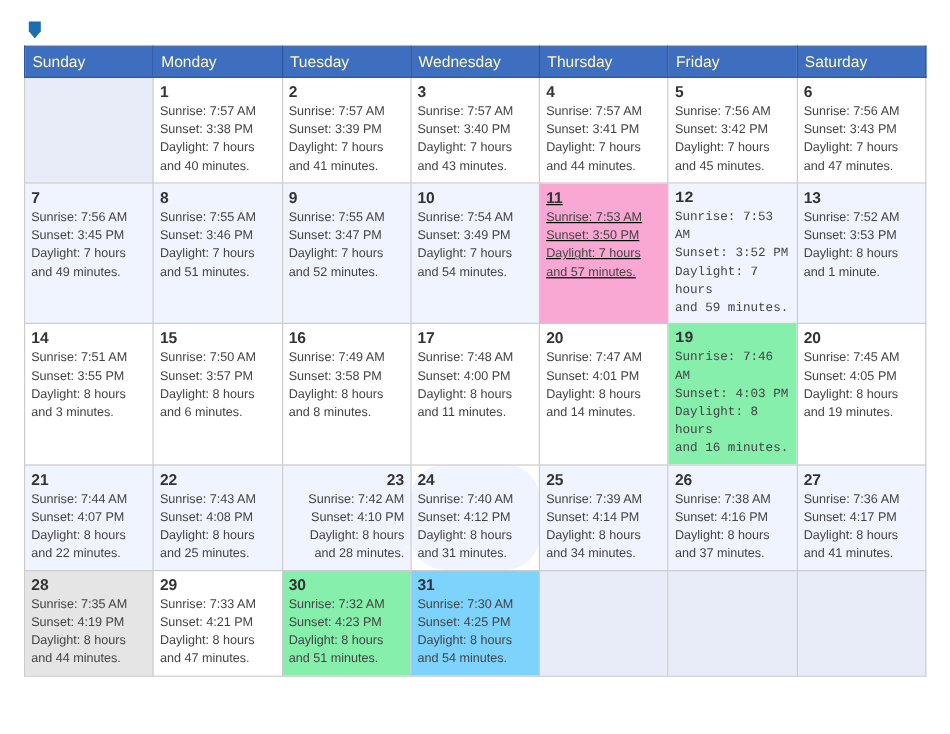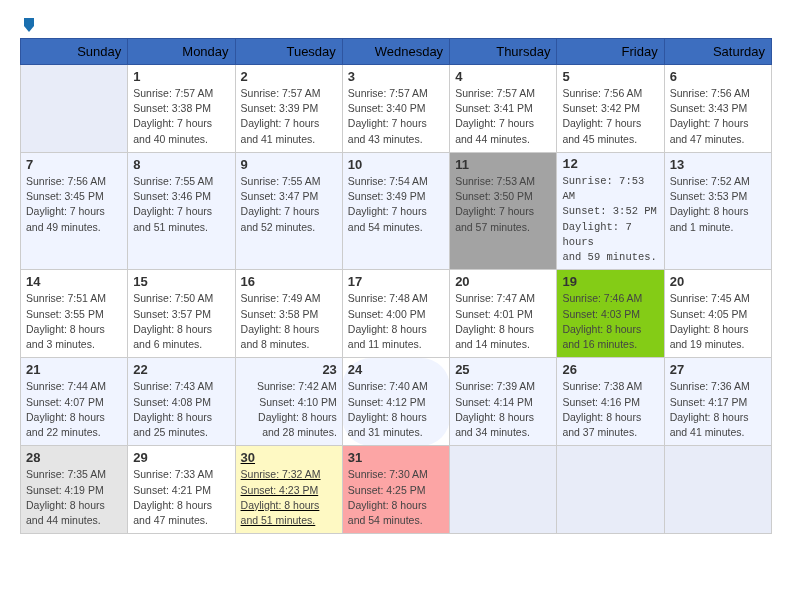--- a/index.html
+++ b/index.html
@@ -49,23 +49,23 @@
       font-size: 15px;
       color: #333;
     }
     .calendar {
       width: 100%;
       border-collapse: collapse;
       font-size: 11px;
     }
     .calendar th {
       background: #3d6ebf;
-      color: #000000;
+      color: #fef9c3;
       padding: 5px 6px;
-      text-align: right;
+      text-align: left;
       font-weight: normal;
       font-size: 13px;
       border: 1px solid #2e55a0;
     }
     .calendar td {
       border: 1px solid #ccc;
       vertical-align: top;
       padding: 4px 5px;
       width: 14.28%;
       height: 88px;
@@ -194,21 +194,21 @@
 Daylight: 7 hours
 and 52 minutes.</div>
         </td>
         <td style="background: rgb(240, 244, 255);">
           <span class="day-num">10</span>
           <div class="day-info" style="white-space: pre-line;">Sunrise: 7:54 AM
 Sunset: 3:49 PM
 Daylight: 7 hours
 and 54 minutes.</div>
         </td>
-        <td style="background: #a3a3a3;">
+        <td style="background: #f9a8d4; text-decoration: underline;">
           <span class="day-num">11</span>
           <div class="day-info" style="white-space: pre-line;">Sunrise: 7:53 AM
 Sunset: 3:50 PM
 Daylight: 7 hours
 and 57 minutes.</div>
         </td>
         <td style="background: rgb(240, 244, 255); font-family: Liberation Mono, monospace;">
           <span class="day-num">12</span>
           <div class="day-info" style="white-space: pre-line;">Sunrise: 7:53 AM
 Sunset: 3:52 PM
@@ -252,21 +252,21 @@
 Daylight: 8 hours
 and 11 minutes.</div>
         </td>
         <td style="background: rgb(255, 255, 255);">
           <span class="day-num">20</span>
           <div class="day-info" style="white-space: pre-line;">Sunrise: 7:47 AM
 Sunset: 4:01 PM
 Daylight: 8 hours
 and 14 minutes.</div>
         </td>
-        <td style="background: #84cc16;">
+        <td style="background: #86efac; font-family: Liberation Mono, monospace;">
           <span class="day-num">19</span>
           <div class="day-info" style="white-space: pre-line;">Sunrise: 7:46 AM
 Sunset: 4:03 PM
 Daylight: 8 hours
 and 16 minutes.</div>
         </td>
         <td style="background: rgb(255, 255, 255);">
           <span class="day-num">20</span>
           <div class="day-info" style="white-space: pre-line;">Sunrise: 7:45 AM
 Sunset: 4:05 PM
@@ -333,28 +333,28 @@
 Daylight: 8 hours
 and 44 minutes.</div>
         </td>
         <td style="background: rgb(255, 255, 255);">
           <span class="day-num">29</span>
           <div class="day-info" style="white-space: pre-line;">Sunrise: 7:33 AM
 Sunset: 4:21 PM
 Daylight: 8 hours
 and 47 minutes.</div>
         </td>
-        <td style="background: #fef9c3; text-decoration: underline;">
+        <td style="background: #86efac;">
           <span class="day-num">30</span>
           <div class="day-info" style="white-space: pre-line;">Sunrise: 7:32 AM
 Sunset: 4:23 PM
 Daylight: 8 hours
 and 51 minutes.</div>
         </td>
-        <td style="background: #fca5a5;">
+        <td style="background: #7dd3fc;">
           <span class="day-num">31</span>
           <div class="day-info" style="white-space: pre-line;">Sunrise: 7:30 AM
 Sunset: 4:25 PM
 Daylight: 8 hours
 and 54 minutes.</div>
         </td>
         <td class="empty-cell"></td>
         <td class="empty-cell"></td>
         <td class="empty-cell"></td>
       </tr>

